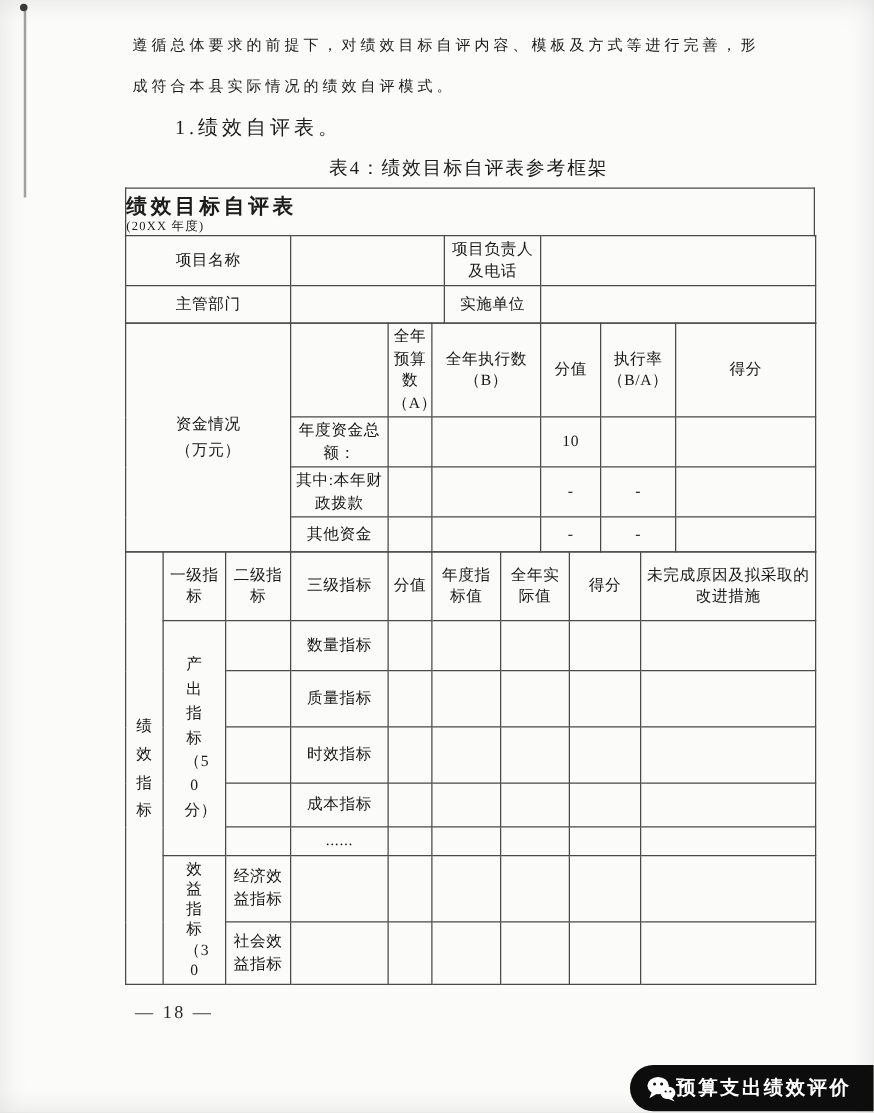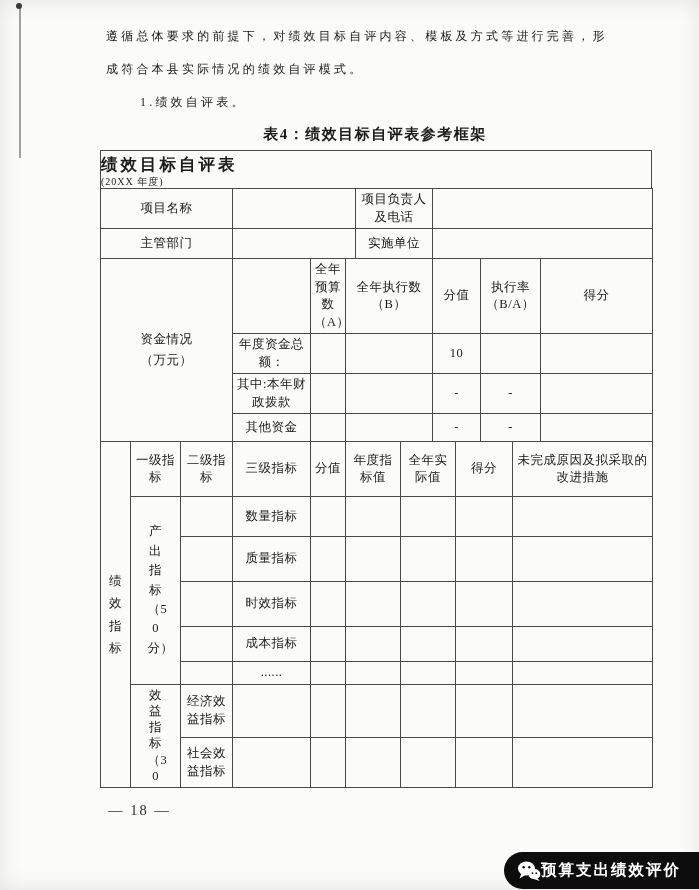--- a/index.html
+++ b/index.html
@@ -16,25 +16,25 @@
   }
   .scan-line { position:absolute; left:19px; top:8px; width:2px; height:150px; background:rgba(70,70,70,.5); }
   .scan-dot  { position:absolute; left:16px; top:3px; width:6px; height:6px; background:#3a3a3a; border-radius:50%; }
 
   .para {
     margin:20px 0 0 106px; width:514px;
     font-size:12px; line-height:33px; letter-spacing:3.2px;
     word-break:break-all; text-align:left;
   }
   .list-item {
-    margin:0 0 0 140px; font-size:12px; line-height:33px; letter-spacing:3.2px;
+    margin:0 0 0 140px; font-size:16px; line-height:33px; letter-spacing:3.2px;
   }
   .caption {
     width:550px; margin:6px 0 0 100px; text-align:center;
-    font-weight:bold; font-size:15px; letter-spacing:1.5px;
+    font-weight:normal; font-size:15px; letter-spacing:1.5px;
   }
 
   .selfeval { width:552px; margin:6px 0 0 100px; }
   .tbl-title {
     border:1px solid #4a4a4a; border-bottom:none;
     padding:3px 0 1px;
   }
   .tbl-title .t1 { font-size:16.5px; font-weight:bold; letter-spacing:3px; line-height:21px; }
   .tbl-title .t2 { font-size:10px; letter-spacing:1px; line-height:13px; }
 

